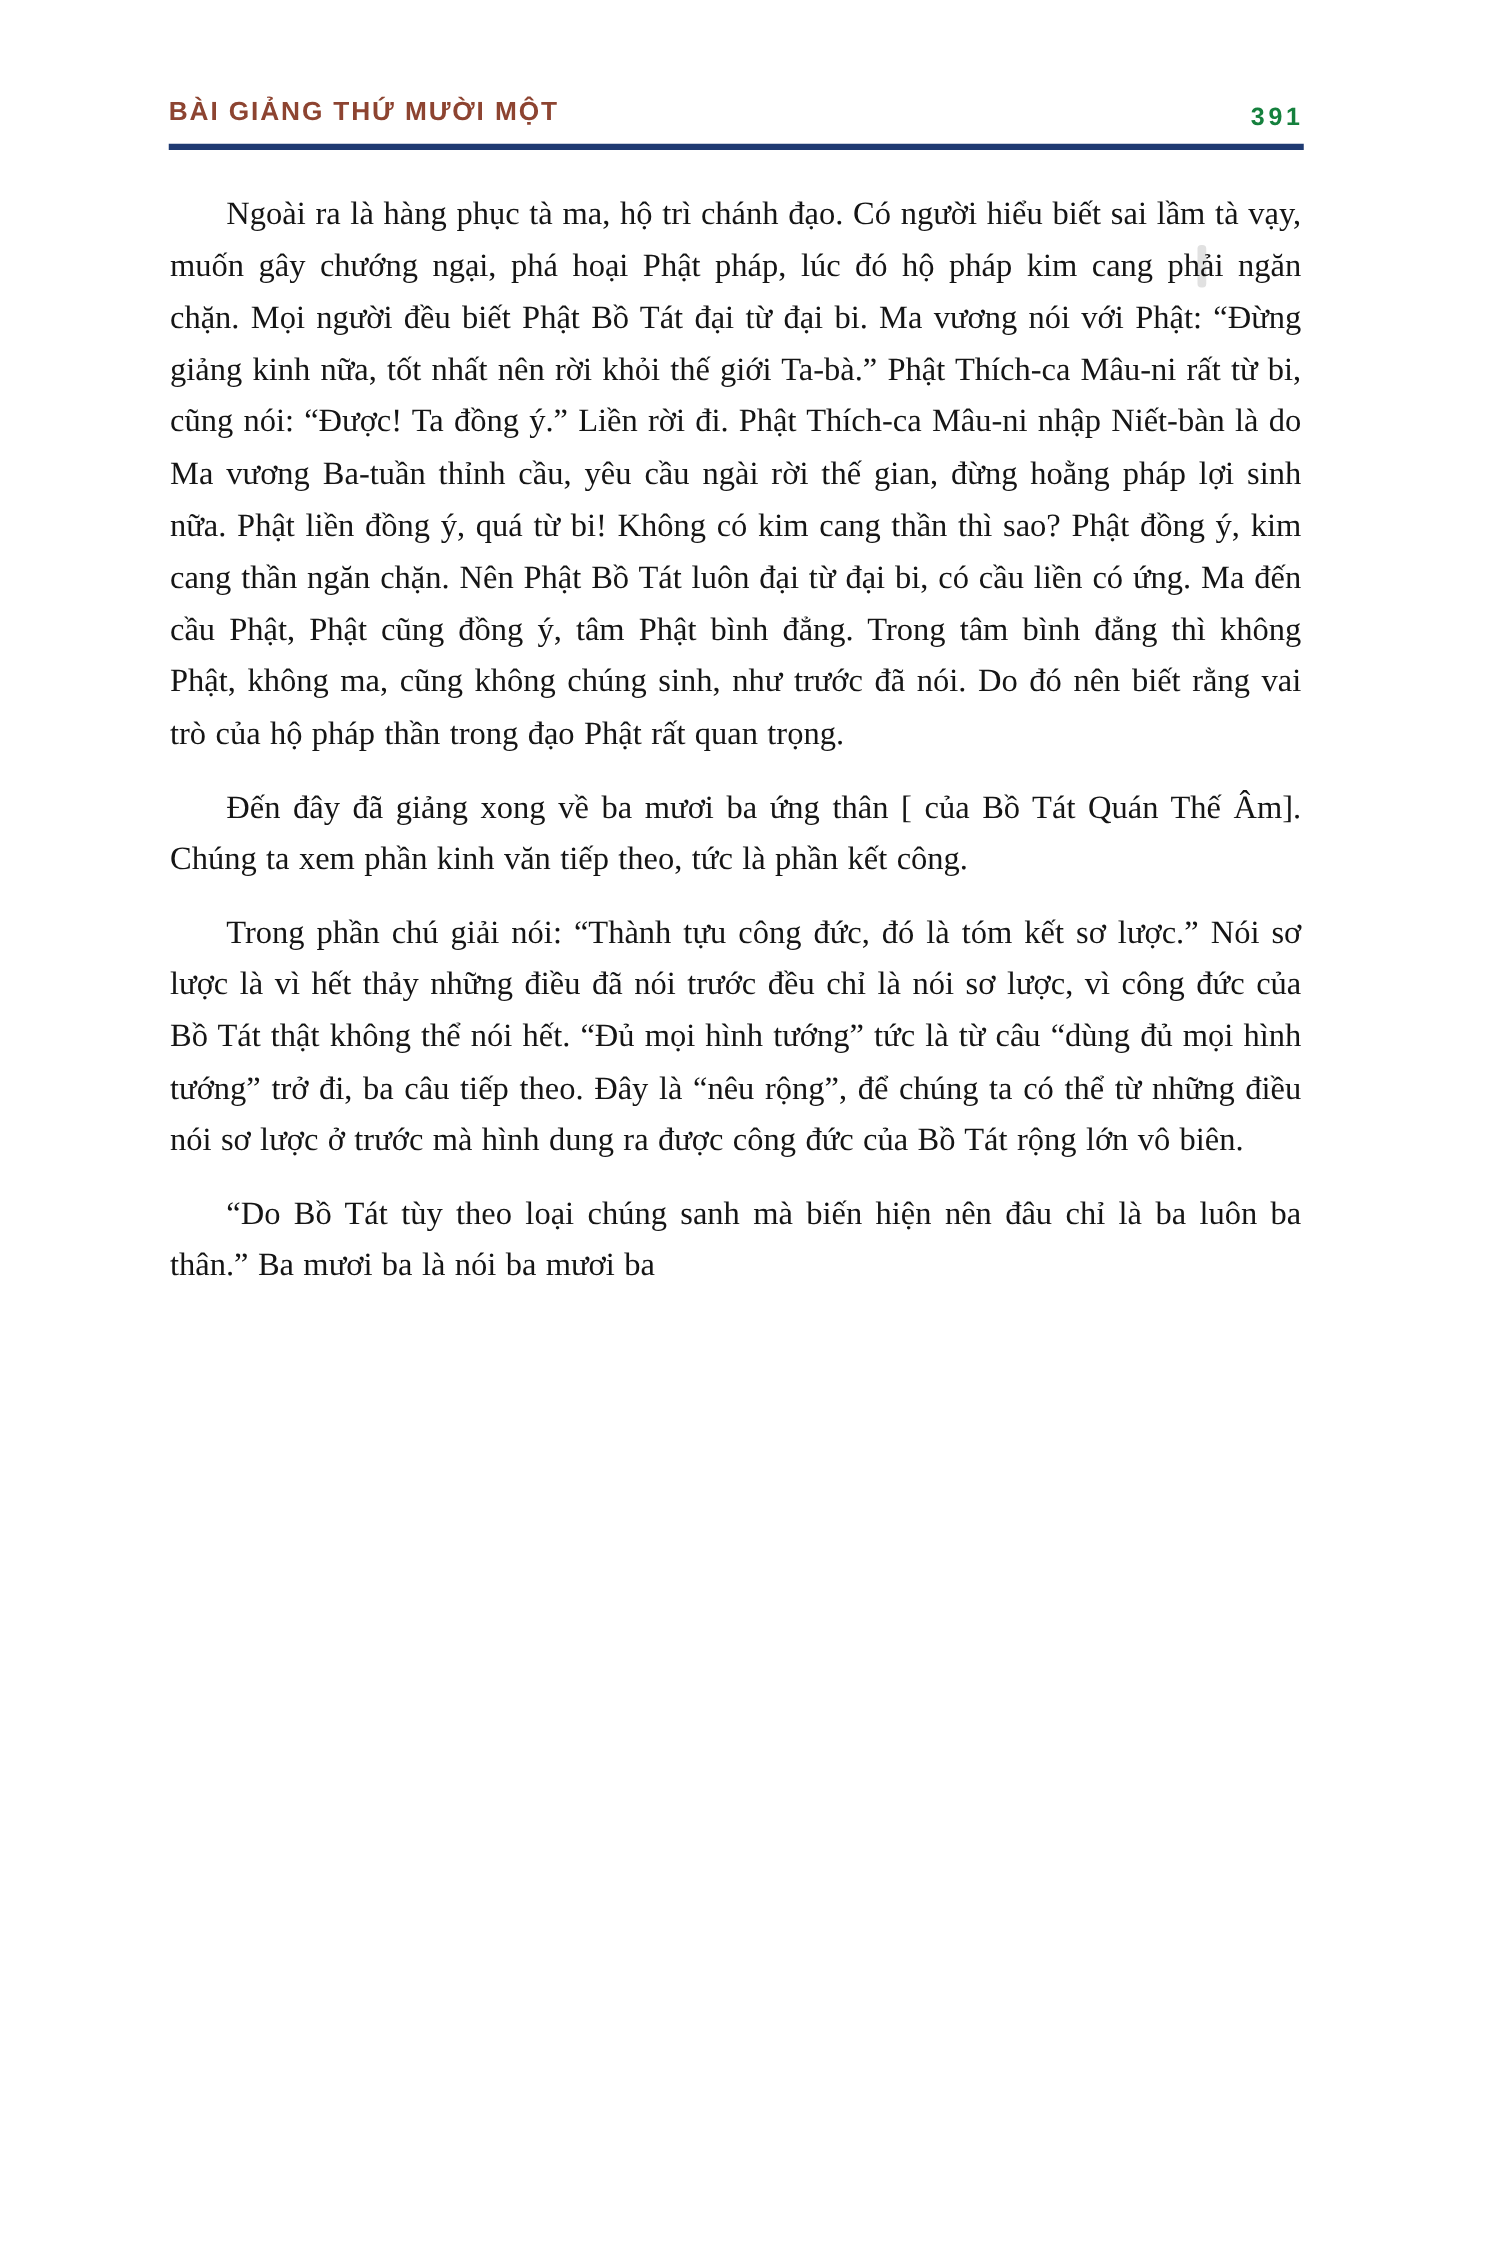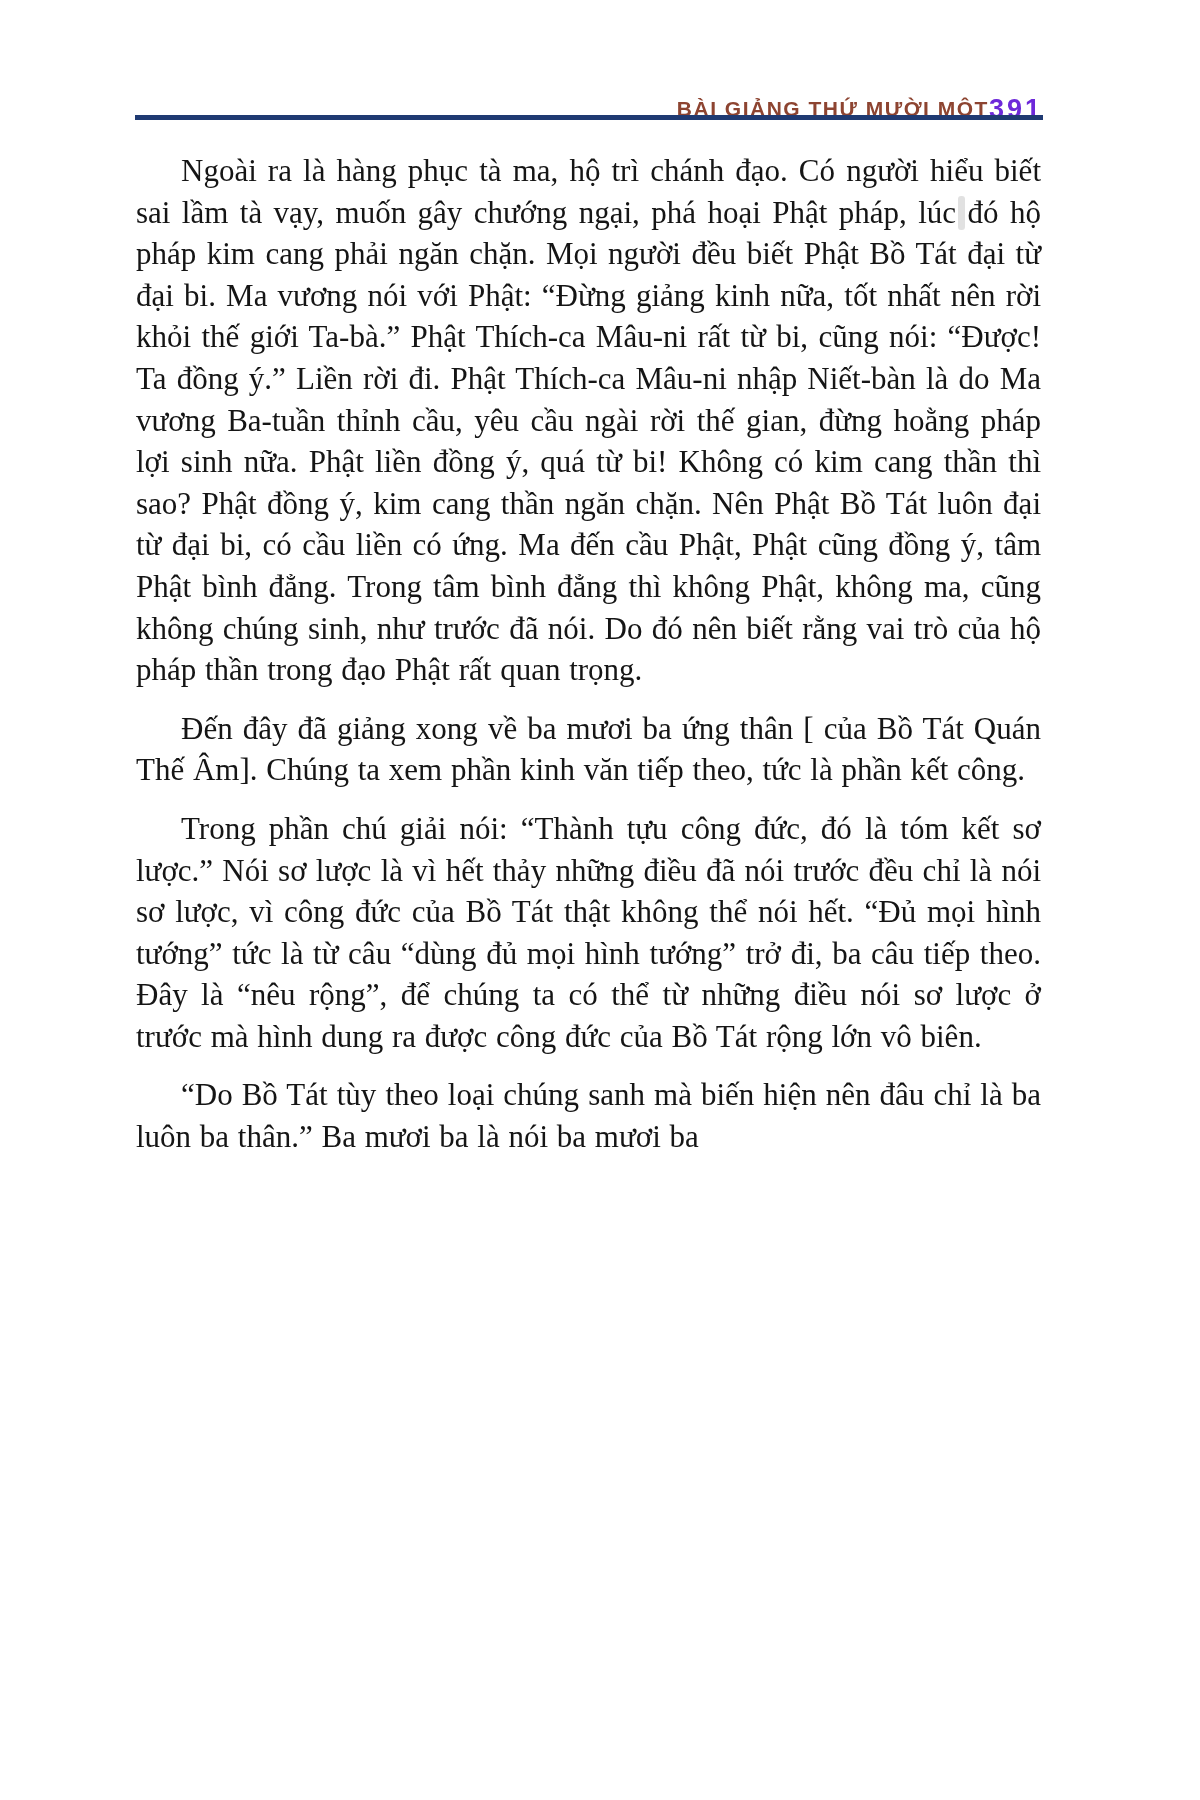--- a/index.html
+++ b/index.html
@@ -16,56 +16,55 @@
     overflow: hidden;
     font-family: "Liberation Serif", "DejaVu Serif", serif;
   }
   .header {
     position: absolute;
     left: 135px;
     top: 78px;
     width: 908px;
     display: flex;
     align-items: flex-end;
-    justify-content: flex-end;
+    justify-content: space-between;
     font-family: "Liberation Sans", "DejaVu Sans", sans-serif;
   }
   .chapter-title {
     font-size: 21px;
     font-weight: bold;
     letter-spacing: 1.5px;
     color: #8d4431;
     padding-bottom: 6px;
   }
   .page-number {
-    font-size: 27px;
+    font-size: 20px;
     font-weight: bold;
     letter-spacing: 3px;
-    color: #6d28d9;
+    color: #15803d;
     padding-bottom: 2px;
-    margin-top: 16px;
   }
   .header-rule {
     position: absolute;
     left: 135px;
     top: 115px;
     width: 908px;
     height: 5px;
     background: #1f3a72;
   }
   .body-text {
     position: absolute;
     left: 136px;
     top: 150px;
     width: 905px;
     color: #151515;
   }
   .body-text p {
     margin: 0 0 17px 0;
-    font-size: 31px;
+    font-size: 26px;
     line-height: 41.6px;
     text-align: justify;
     text-indent: 45px;
     word-spacing: 1px;
   }
   
   .scan-smudge {
     position: absolute;
     left: 958px;
     top: 196px;

